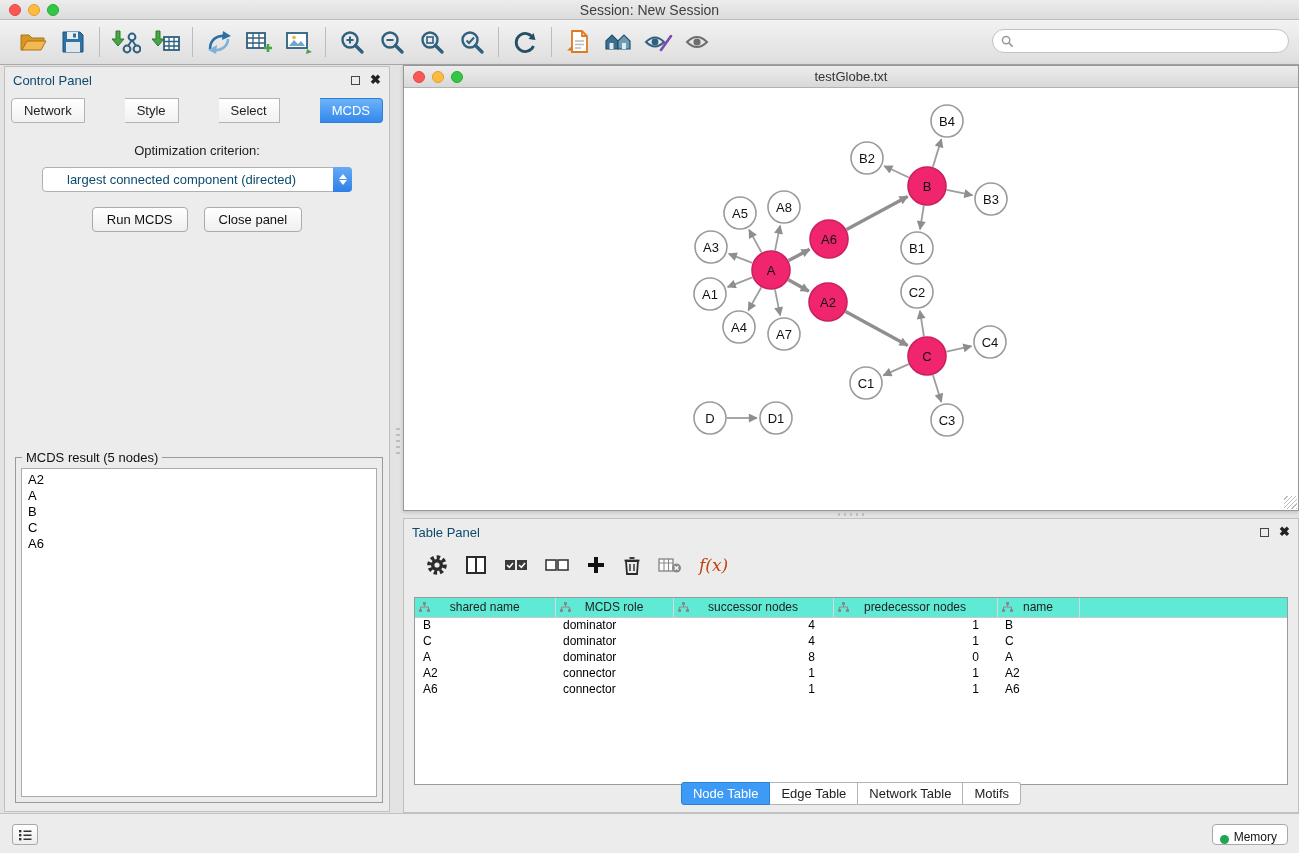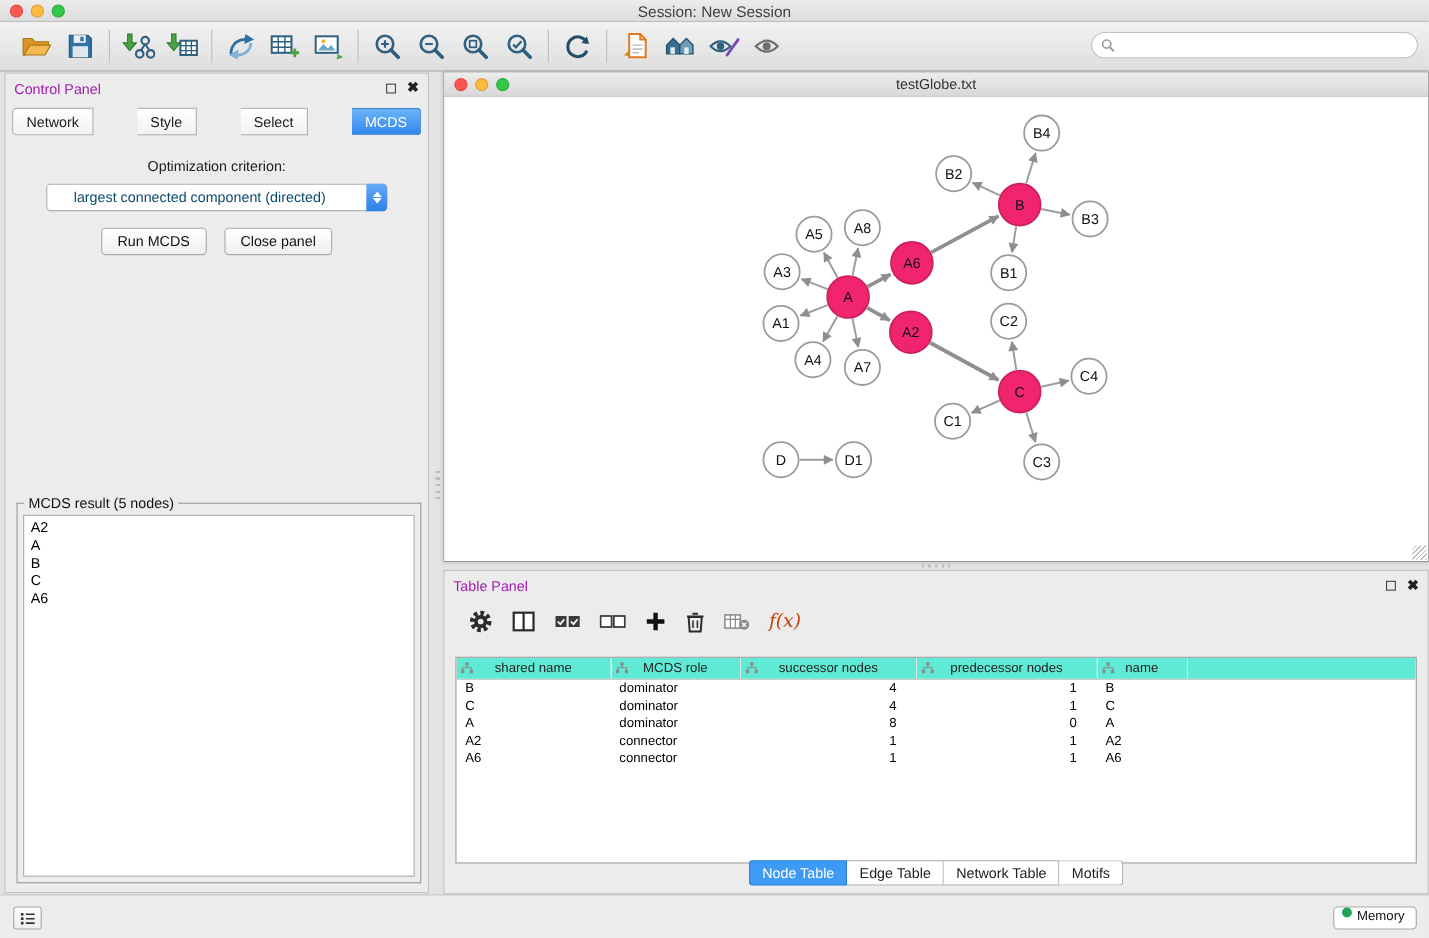--- a/index.html
+++ b/index.html
@@ -26,21 +26,21 @@
   .tb-gap { width:6px; }
   .search-wrap { position:absolute; right:10px; top:9px; width:297px; height:24px;
     background:#fff; border:1px solid #c2c2c2; border-radius:12px;
     display:flex; align-items:center; padding-left:8px; }
   .search-wrap input { border:none; outline:none; background:transparent; font-size:13px; width:250px; margin-left:5px; font-family:"Liberation Sans",sans-serif;}
 
   
   .control-panel { position:absolute; left:4px; top:66px; width:386px; height:746px;
     background:#ececec; border:1px solid #c0c0c0; }
   .panel-header { height:26px; display:flex; align-items:center; padding:0 8px; }
-  .panel-header .ph-title { font-size:13px; color:#a21caf; flex:1; }
+  .panel-header .ph-title { font-size:13px; color:#0c4a6e; flex:1; }
   .win-ctrl { display:flex; align-items:center; gap:10px; }
   .float-box { width:9px; height:9px; border:1.5px solid #444; display:inline-block; cursor:pointer;}
   .close-x { font-size:13px; font-weight:bold; color:#222; cursor:pointer; line-height:10px;}
   .cp-tabs { display:flex; justify-content:center; margin-top:5px;gap:40px; }
   .cp-tab { font-size:13px; padding:4px 12px; background:linear-gradient(#ffffff,#f1f1f1);
     border:1px solid #b3b3b3; border-left:none; color:#222; cursor:pointer; }
   .cp-tab:first-child { border-left:1px solid #b3b3b3; border-radius:4px 0 0 4px; }
   .cp-tab:last-child { border-radius:0 4px 4px 0; }
   .cp-tab.active { background:linear-gradient(#6cb3f8,#3388ec); color:#fff; border-color:#2f7fd6; }
   .opt-label { text-align:center; font-size:13px; color:#1c1c1c; margin-top:20px; }
@@ -95,21 +95,21 @@
   .tp-tab.active { background:#3d9af5; color:#fff; border-color:#2f7fd6; }
 
   
   .statusbar { position:absolute; left:0; right:0; bottom:0; height:40px;
     background:#ececec; border-top:1px solid #c2c2c2; }
   .sb-left-btn { position:absolute; left:12px; top:10px; width:26px; height:21px;
     background:linear-gradient(#fff,#eee); border:1px solid #a8a8a8; border-radius:3px;
     display:flex; align-items:center; justify-content:center; cursor:pointer; }
   .memory-btn { position:absolute; right:11px; top:10px; height:21px; padding:0 10px 0 7px;
     background:#fff; border:1px solid #a8a8a8; border-radius:4px;
-    display:flex; align-items:flex-start; gap:5px; cursor:pointer; }
+    display:flex; align-items:flex-end; gap:5px; cursor:pointer; }
   .memory-dot { width:9px; height:9px; border-radius:50%; background:#23a455; }
   .memory-btn span { font-size:12px; color:#111; }
 
   .splitter-dots-v { position:absolute; left:396px; top:428px; width:4px; height:26px;
      background:repeating-linear-gradient(#bdbdbd 0 2px, transparent 2px 6px); }
   .splitter-dots-h { position:absolute; left:838px; top:513px; width:26px; height:3px;
      background:repeating-linear-gradient(90deg,#bdbdbd 0 2px, transparent 2px 6px); }
 </style>
 </head>
 <body>

